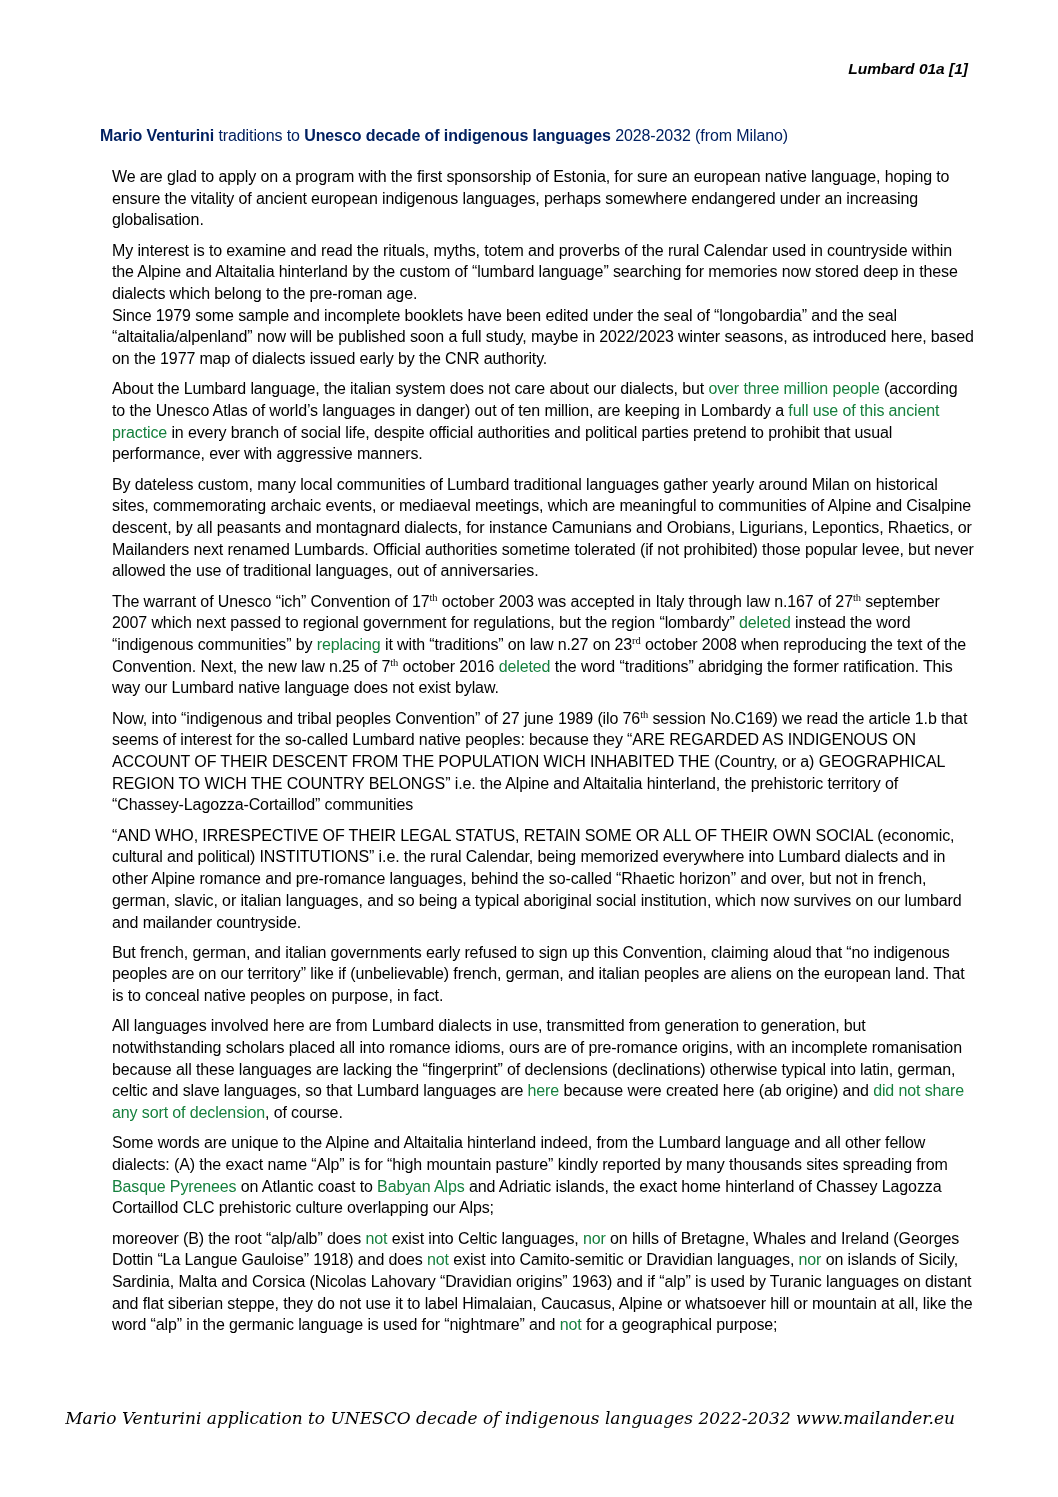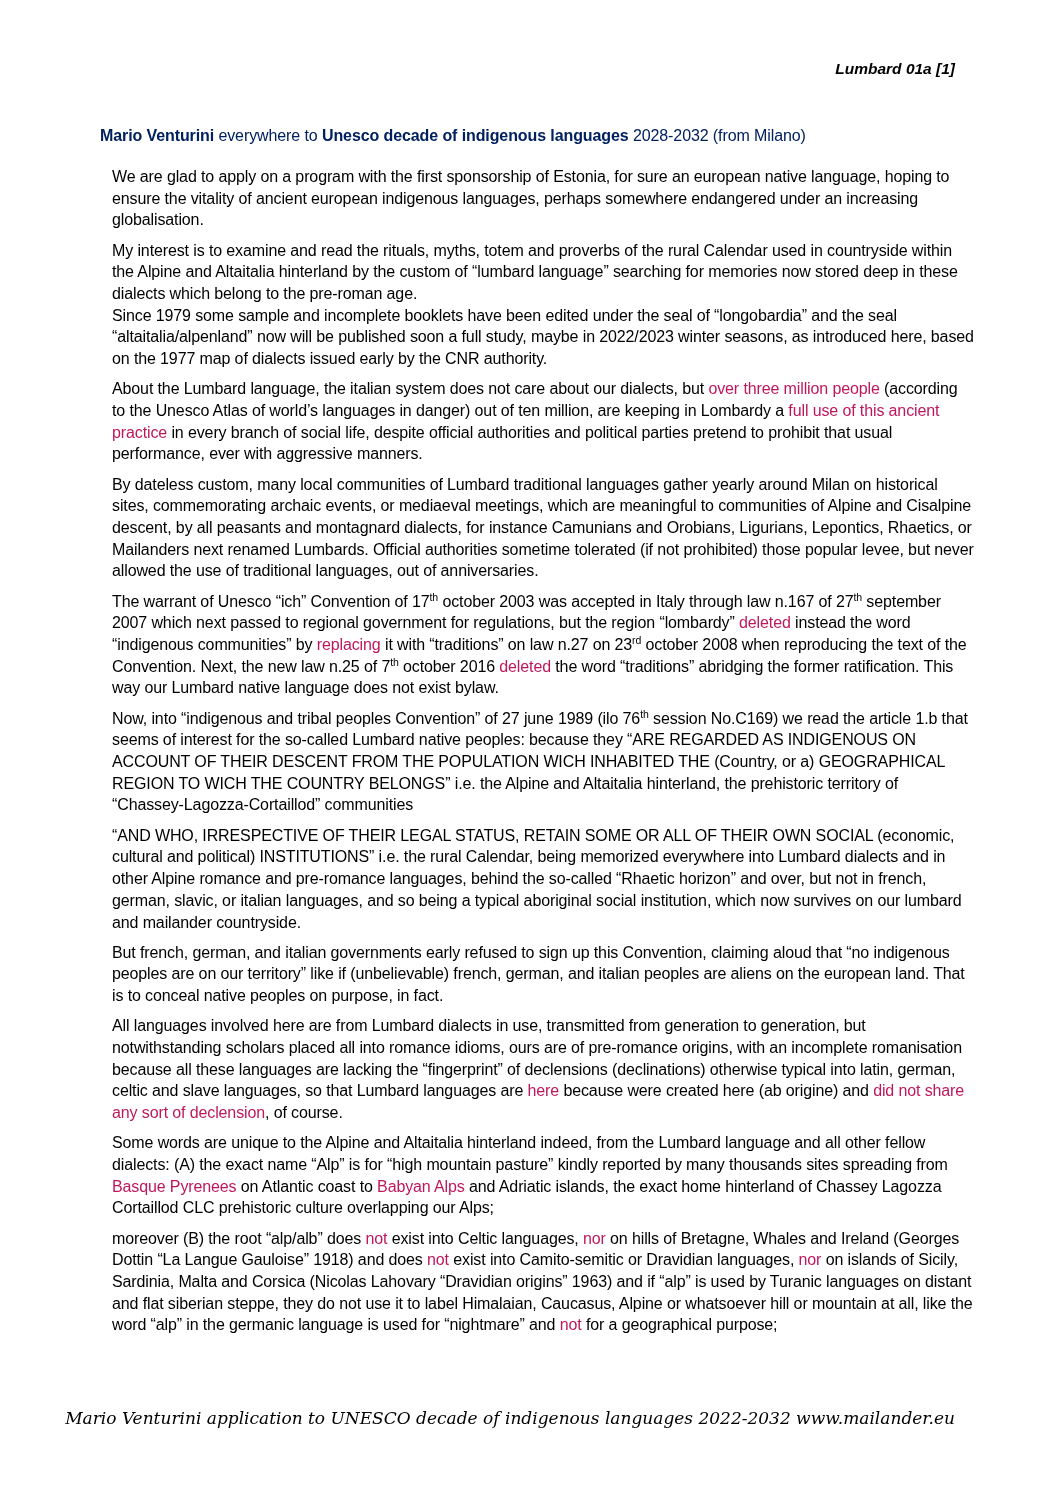--- a/index.html
+++ b/index.html
@@ -6,52 +6,52 @@
   body {
     width: 1058px; height: 1497px;
     background: #ffffff;
     font-family: "Liberation Sans", sans-serif;
     color: #000000;
     position: relative;
     overflow: hidden;
   }
   .page { position: absolute; inset: 0; }
   .header-right {
-    position: absolute; top: 60px; right: 103px;
+    position: absolute; top: 60px; right: 90px;
     font-style: italic; font-weight: bold;
     font-size: 15.5px; color: #000000; white-space: nowrap;
   }
   .doc-title {
     position: absolute; top: 125px; left: 100px; width: 860px;
     font-size: 16px; line-height: 21px; margin: 0;
     color: #002060; font-weight: normal; letter-spacing: -0.1px;
   }
   .doc-title .b { font-weight: bold; text-align: center; }
   .doc-body {
     position: absolute; top: 166px; left: 112px; width: 862px;
     font-size: 16px; line-height: 21.7px; letter-spacing: -0.12px;
   }
   .doc-body p { margin: 0 0 8.5px 0; }
   .b { font-weight: normal; }
-  .red { color: #be185d; }
-  .sup { vertical-align: super; font-size: 10.5px; line-height: 0; }
+  .red { color: #15803d; }
+  .sup { vertical-align: super; font-size: 10.5px; line-height: 0; font-family: Liberation Serif, serif; }
   .footer {
     position: absolute; top: 1408px; right: 103px;
     font-family: "DejaVu Serif", serif;
     font-style: italic; font-size: 17px; color: #000000;
     white-space: nowrap;
   }
 </style>
 </head>
 <body>
 
 <div class="page">
   <div class="header-right">Lumbard 01a [1]</div>
 
-  <h1 class="doc-title"><span class="b">Mario Venturini</span><span> everywhere to </span><span class="b">Unesco decade of indigenous languages</span><span> 2028-2032 (from Milano)</span></h1>
+  <h1 class="doc-title"><span class="b">Mario Venturini</span><span> traditions to </span><span class="b">Unesco decade of indigenous languages</span><span> 2028-2032 (from Milano)</span></h1>
 
   <div class="doc-body">
       <p><span>We are glad to apply on a program with the first sponsorship of Estonia, for sure an european native language, hoping to ensure the vitality of ancient european indigenous languages, perhaps somewhere endangered under an increasing globalisation.</span></p>
       <p><span>My interest is to examine and read the rituals, myths, totem and proverbs of the </span><span class="b">rural Calendar</span><span> used in countryside within the </span><span class="b">Alpine</span><span> and </span><span class="b">Altaitalia hinterland</span><span> by the custom of “lumbard language” searching for memories now stored deep in these dialects which belong to the pre-roman age.</span><br><span>Since 1979 some sample and incomplete booklets have been edited under the seal of “longobardia” and the seal “altaitalia/alpenland” now will be published soon a full study, maybe in 2022/2023 winter seasons, as introduced here, based on the 1977 map of dialects issued early by the CNR authority.</span></p>
       <p><span>About the Lumbard language, the italian system does not care about our dialects, but </span><span class="red">over three million people</span><span> (according to the Unesco Atlas of world’s languages in danger) out of ten million, are keeping in Lombardy a </span><span class="red">full use of this ancient practice</span><span> in every branch of social life, despite official authorities and political parties pretend to prohibit that usual performance, ever with aggressive manners.</span></p>
       <p><span>By dateless custom, many local communities of Lumbard traditional languages gather yearly around Milan on </span><span class="b">historical sites</span><span>, commemorating archaic events, or mediaeval meetings, which are meaningful to communities of Alpine and Cisalpine descent, by all </span><span class="b">peasants and montagnard dialects</span><span>, for instance Camunians and Orobians, Ligurians, Lepontics, Rhaetics, or Mailanders next renamed Lumbards. Official authorities sometime tolerated (if not prohibited) those popular levee, but never allowed the use of traditional languages, out of anniversaries.</span></p>
       <p><span>The warrant of Unesco “</span><span class="b">ich</span><span>” Convention of 17</span><span class="sup">th</span><span> october 2003 was accepted in Italy through law n.167 of 27</span><span class="sup">th</span><span> september 2007 which next passed to regional government for regulations, but the region “</span><span class="b">lombardy</span><span>” </span><span class="red">deleted</span><span> instead the word “</span><span class="b">indigenous communities</span><span>” by </span><span class="red">replacing</span><span> it with “traditions” on law n.27 on 23</span><span class="sup">rd</span><span> october 2008 when reproducing the text of the Convention. Next, the new law n.25 of 7</span><span class="sup">th</span><span> october 2016 </span><span class="red">deleted</span><span> the word “</span><span class="b">traditions</span><span>” abridging the former ratification. This way our Lumbard native language does not exist bylaw.</span></p>
       <p><span>Now, into “</span><span class="b">indigenous and tribal peoples Convention</span><span>” of 27 june 1989 (ilo 76</span><span class="sup">th</span><span> session No.C169) we read the article </span><span class="b">1.b</span><span> that seems of interest for the so-called Lumbard native peoples: because they “ARE REGARDED AS INDIGENOUS ON ACCOUNT OF THEIR DESCENT FROM THE POPULATION WICH INHABITED THE (Country, or a) GEOGRAPHICAL REGION TO WICH THE COUNTRY BELONGS” i.e. the </span><span class="b">Alpine</span><span> and </span><span class="b">Altaitalia</span><span> hinterland, the prehistoric territory of “Chassey-Lagozza-Cortaillod” communities</span></p>
       <p><span>“AND WHO, IRRESPECTIVE OF THEIR LEGAL STATUS, RETAIN SOME OR ALL OF THEIR OWN SOCIAL (economic, cultural and political) INSTITUTIONS” i.e. the </span><span class="b">rural Calendar</span><span>, being memorized everywhere into Lumbard dialects and in other Alpine romance and pre-romance languages, behind the so-called “Rhaetic horizon” and over, but not in french, german, slavic, or italian languages, and so being a typical </span><span class="b">aboriginal social institution</span><span>, which now survives on our lumbard and mailander countryside.</span></p>
       <p><span>But french, german, and italian governments early refused to sign up this Convention, claiming aloud that “no indigenous peoples are on our territory” like if (unbelievable) french, german, and italian peoples are aliens on the european land. That is to conceal native peoples on purpose, in fact.</span></p>

